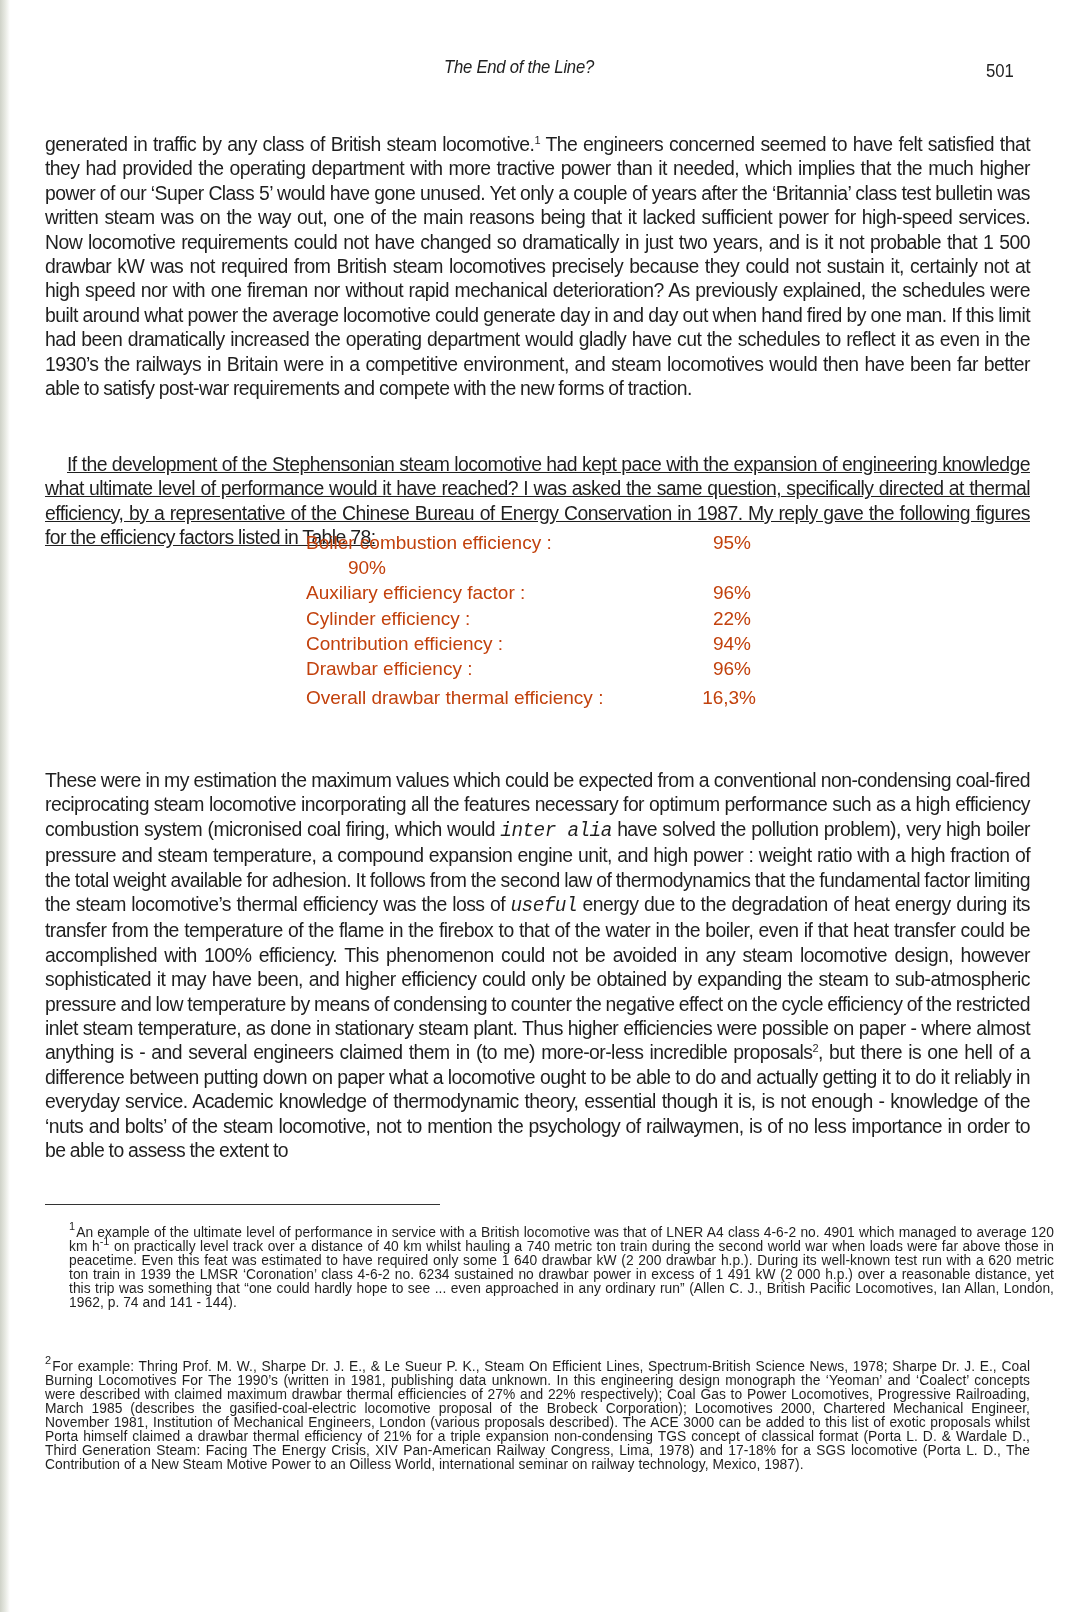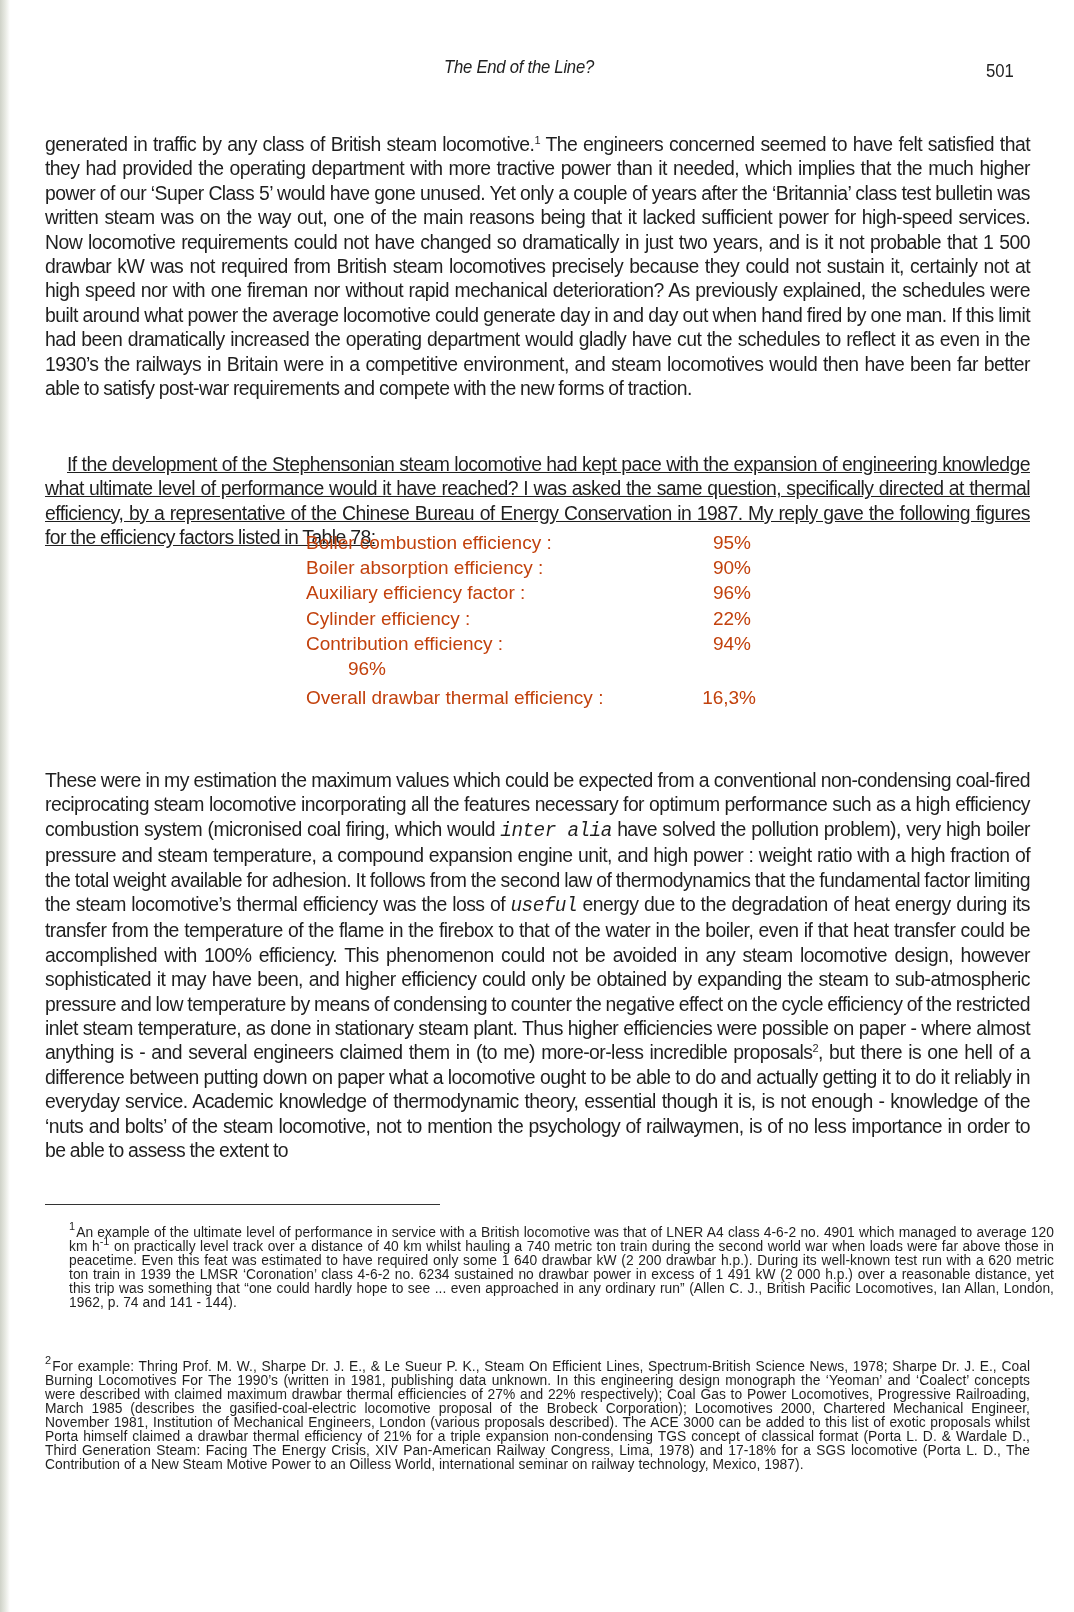--- a/index.html
+++ b/index.html
@@ -77,36 +77,36 @@
 <div class="body-text para1"><span>generated in traffic by any class of British steam locomotive.</span><sup>1</sup><span> The engineers concerned seemed to have felt satisfied that they had provided the operating department with more tractive power than it needed, which implies that the much higher power of our ‘Super Class 5’ would have gone unused. Yet only a couple of years after the ‘Britannia’ class test bulletin was written steam was on the way out, one of the main reasons being that it lacked sufficient power for high-speed services. Now locomotive requirements could not have changed so dramatically in just two years, and is it not probable that 1 500 drawbar kW was not required from British steam locomotives precisely because they could not sustain it, certainly not at high speed nor with one fireman nor without rapid mechanical deterioration? As previously explained, the schedules were built around what power the average locomotive could generate day in and day out when hand fired by one man. If this limit had been dramatically increased the operating department would gladly have cut the schedules to reflect it as even in the 1930’s the railways in Britain were in a competitive environment, and steam locomotives would then have been far better able to satisfy post-war requirements and compete with the new forms of traction.</span></div>
 
 <div class="body-text para2"><span class="first"></span><span>If the development of the Stephensonian steam locomotive had kept pace with the expansion of engineering knowledge what ultimate level of performance would it have reached? I was asked the same question, specifically directed at thermal efficiency, by a representative of the Chinese Bureau of Energy Conservation in 1987. My reply gave the following figures for the efficiency factors listed in Table 78:</span></div>
 
 <div class="efficiency-table">
   <div class="eff-row">
     <span class="eff-label">Boiler combustion efficiency :</span>
     <span class="eff-value">95%</span>
   </div>
   <div class="eff-row">
-    <span class="eff-label">Boiler absorption efficiency :</span>
     <span class="eff-value">90%</span>
   </div>
   <div class="eff-row">
     <span class="eff-label">Auxiliary efficiency factor :</span>
     <span class="eff-value">96%</span>
   </div>
   <div class="eff-row">
     <span class="eff-label">Cylinder efficiency :</span>
     <span class="eff-value">22%</span>
   </div>
   <div class="eff-row">
     <span class="eff-label">Contribution efficiency :</span>
     <span class="eff-value">94%</span>
   </div>
   <div class="eff-row">
+    <span class="eff-label">Drawbar efficiency :</span>
     <span class="eff-value">96%</span>
   </div>
   <div class="eff-row total">
     <span class="eff-label">Overall drawbar thermal efficiency :</span>
     <span class="eff-value">16,3%</span>
   </div>
 </div>
 
 <div class="body-text para3"><span>These were in my estimation the maximum values which could be expected from a conventional non-condensing coal-fired reciprocating steam locomotive incorporating all the features necessary for optimum performance such as a high efficiency combustion system (micronised coal firing, which would </span><em>inter alia</em><span> have solved the pollution problem), very high boiler pressure and steam temperature, a compound expansion engine unit, and high power : weight ratio with a high fraction of the total weight available for adhesion. It follows from the second law of thermodynamics that the fundamental factor limiting the steam locomotive’s thermal efficiency was the loss of </span><em>useful</em><span> energy due to the degradation of heat energy during its transfer from the temperature of the flame in the firebox to that of the water in the boiler, even if that heat transfer could be accomplished with 100% efficiency. This phenomenon could not be avoided in any steam locomotive design, however sophisticated it may have been, and higher efficiency could only be obtained by expanding the steam to sub-atmospheric pressure and low temperature by means of condensing to counter the negative effect on the cycle efficiency of the restricted inlet steam temperature, as done in stationary steam plant. Thus higher efficiencies were possible on paper - where almost anything is - and several engineers claimed them in (to me) more-or-less incredible proposals</span><sup>2</sup><span>, but there is one hell of a difference between putting down on paper what a locomotive ought to be able to do and actually getting it to do it reliably in everyday service. Academic knowledge of thermodynamic theory, essential though it is, is not enough - knowledge of the ‘nuts and bolts’ of the steam locomotive, not to mention the psychology of railwaymen, is of no less importance in order to be able to assess the extent to</span></div>
 

